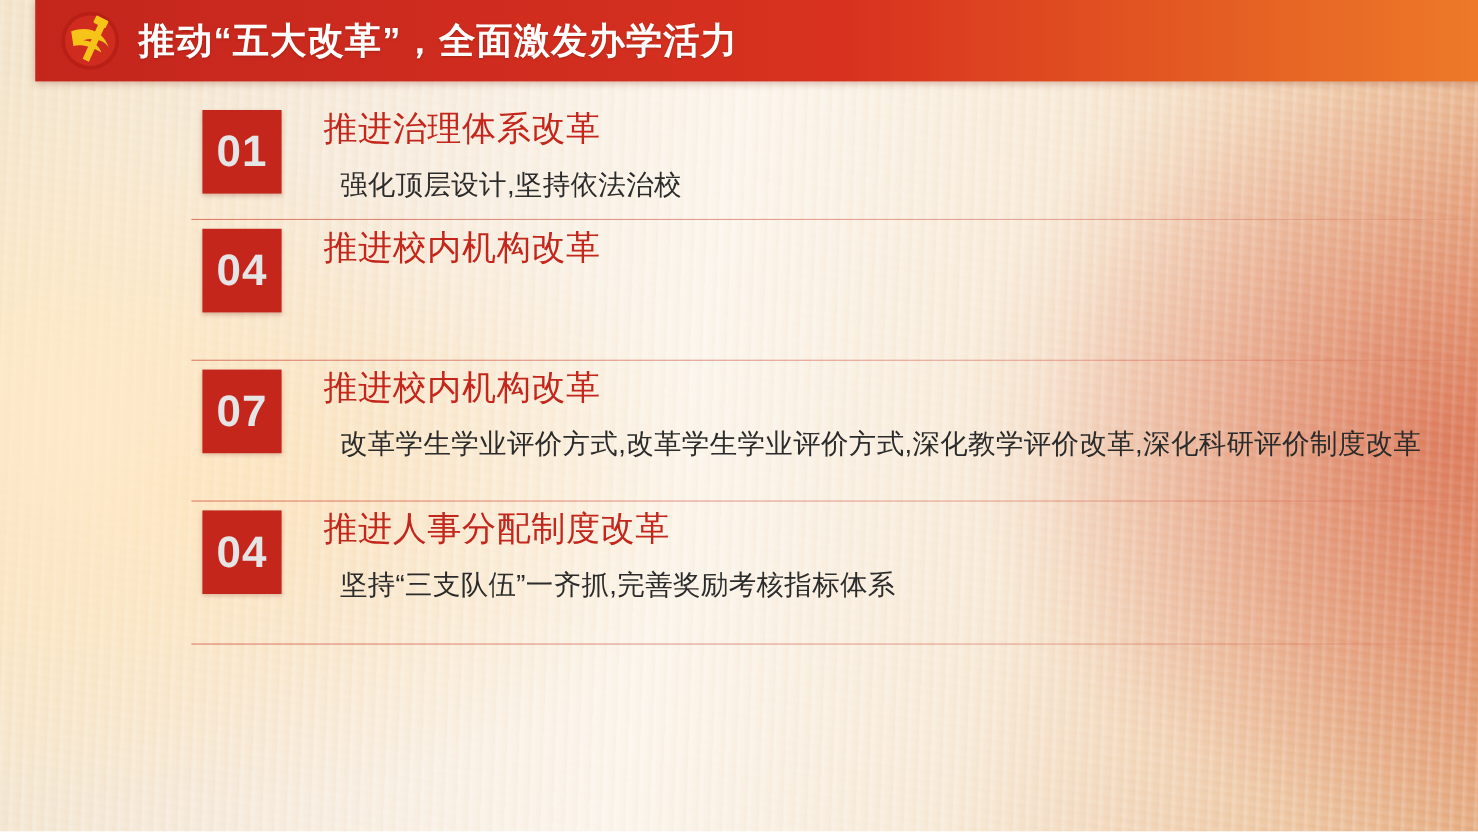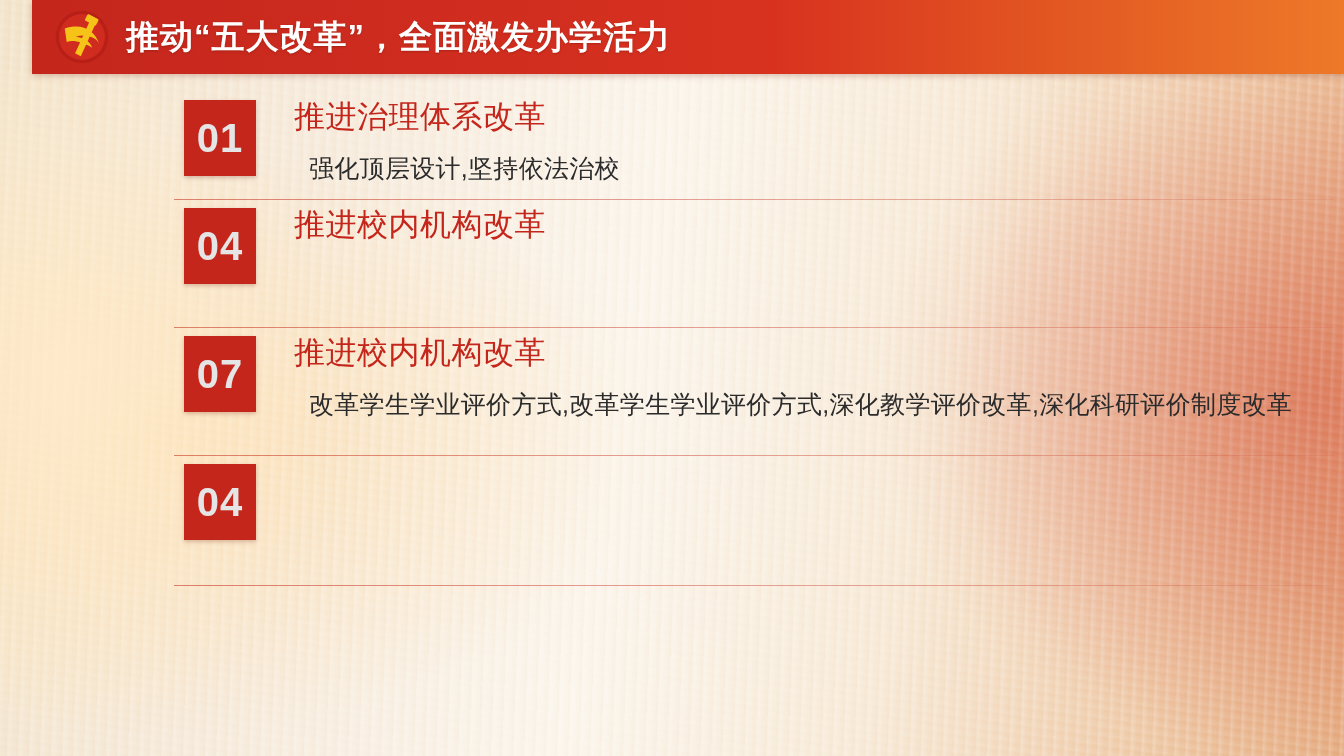--- a/index.html
+++ b/index.html
@@ -192,18 +192,22 @@
       <div class="num-box">07</div>
       <div class="texts">
         <div class="item-title">推进校内机构改革</div>
         <div class="item-desc">改革学生学业评价方式,改革学生学业评价方式,深化教学评价改革,深化科研评价制度改革</div>
       </div>
       <div class="divider"></div>
     </div>
 
     <div class="item row-3">
       <div class="num-box">04</div>
+      <div class="texts">
+        <div class="item-title">推进人事分配制度改革</div>
+        <div class="item-desc">坚持“三支队伍”一齐抓,完善奖励考核指标体系</div>
+      </div>
       <div class="divider"></div>
     </div>
 
 
   </div>
 </div>
 
 </body></html>

